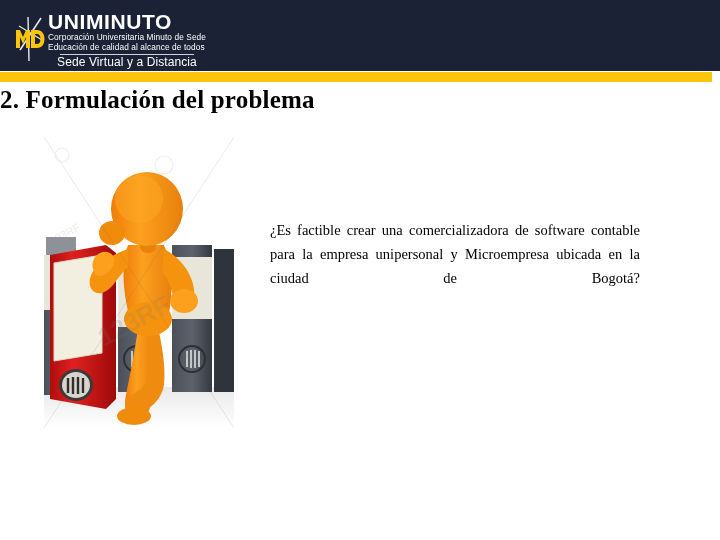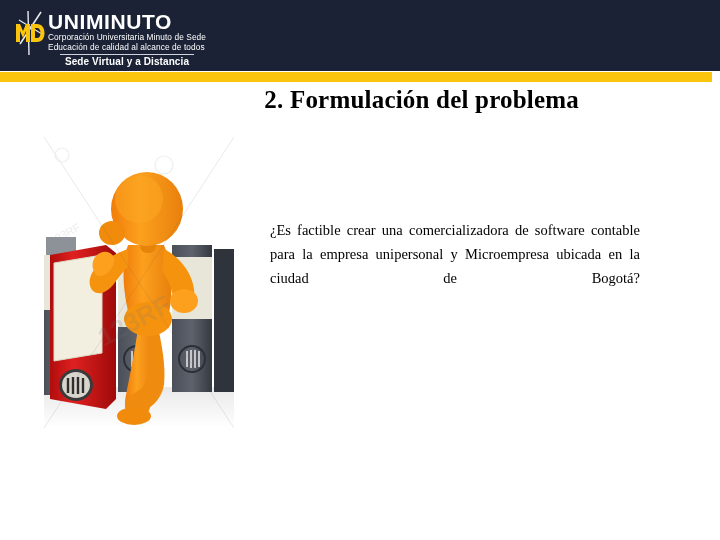--- a/index.html
+++ b/index.html
@@ -29,21 +29,21 @@
     width: 712px;
     height: 10px;
     background: #fbc50d;
   }
 
   
   .logo {
     position: absolute;
     left: 14px; top: 10px;
     display: flex;
-    align-items: flex-start;
+    align-items: center;
   }
   .logo-mark {
     position: relative;
     width: 32px;
     height: 46px;
     flex: none;
   }
   .logo-mark svg { display: block; }
   .logo-text {
     margin-left: 2px;
@@ -74,35 +74,35 @@
     white-space: nowrap;
     letter-spacing: 0.1px;
   }
   .logo-rule {
     border: 0;
     border-top: 1px solid #cfd3dd;
     margin: 2px 12px 2px 12px;
   }
   .logo-sub3 {
     font-family: "Liberation Sans", sans-serif;
-    font-size: 10px;
-    font-weight: bold;
+    font-size: 12px;
+    font-weight: normal;
     color: #ffffff;
     text-align: center;
     line-height: 10px;
     white-space: nowrap;
     letter-spacing: 0.1px;
   }
 
   
   .slide-title {
     position: absolute;
     left: 0; top: 86px;
     width: 579px;
-    text-align: right;
+    text-align: left;
     font-family: "Liberation Serif", serif;
     font-weight: bold;
     font-size: 25px;
     color: #000000;
     letter-spacing: 0.2px;
   }
 
   
   .illustration {
     position: absolute;

